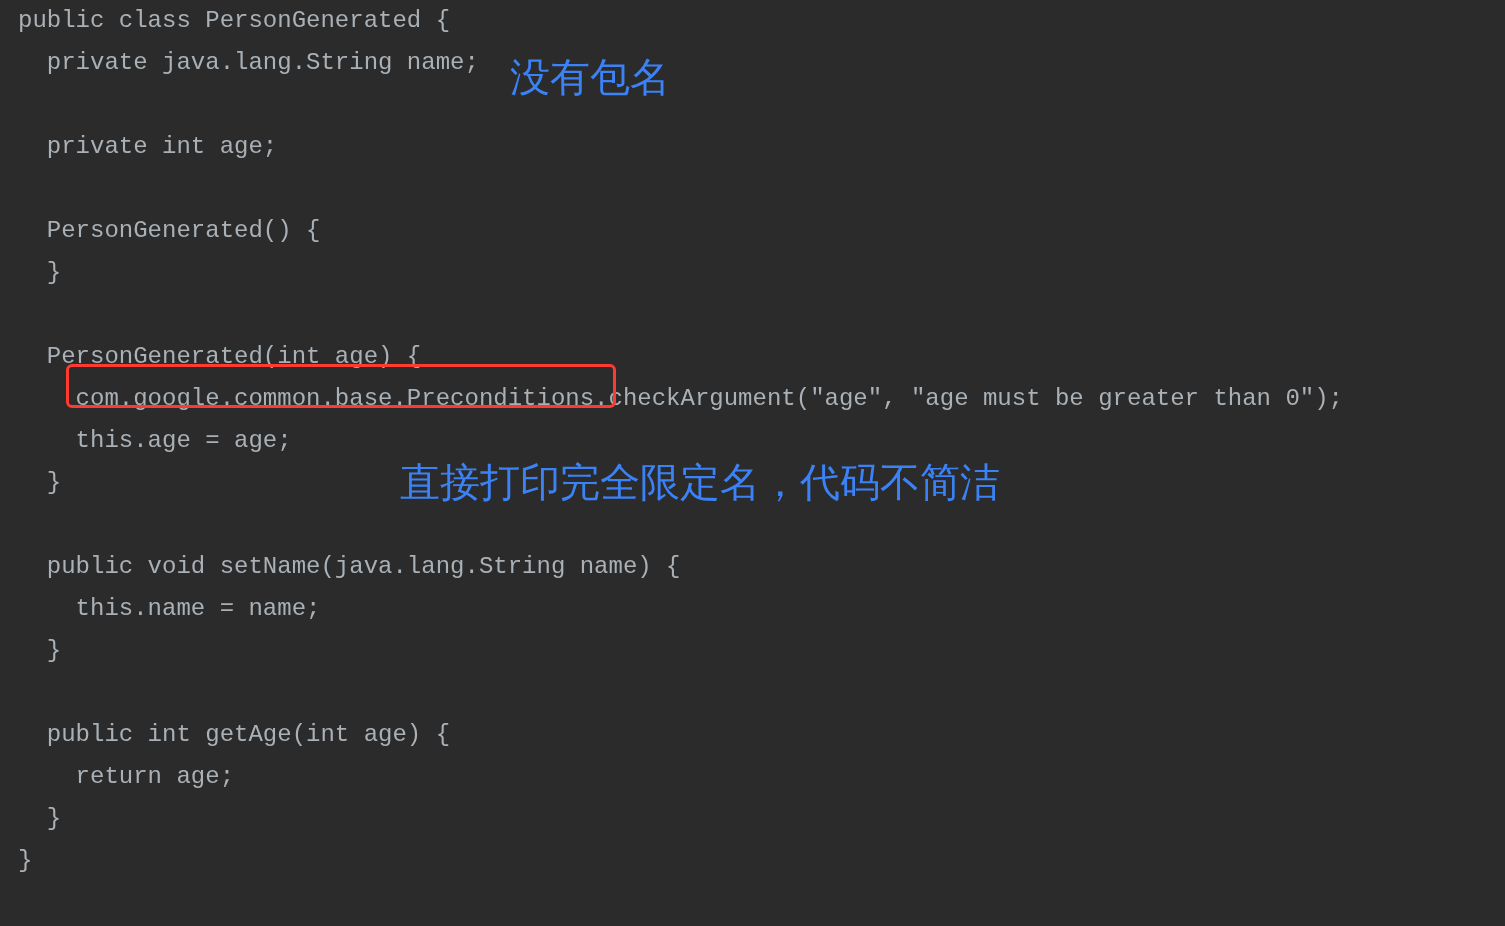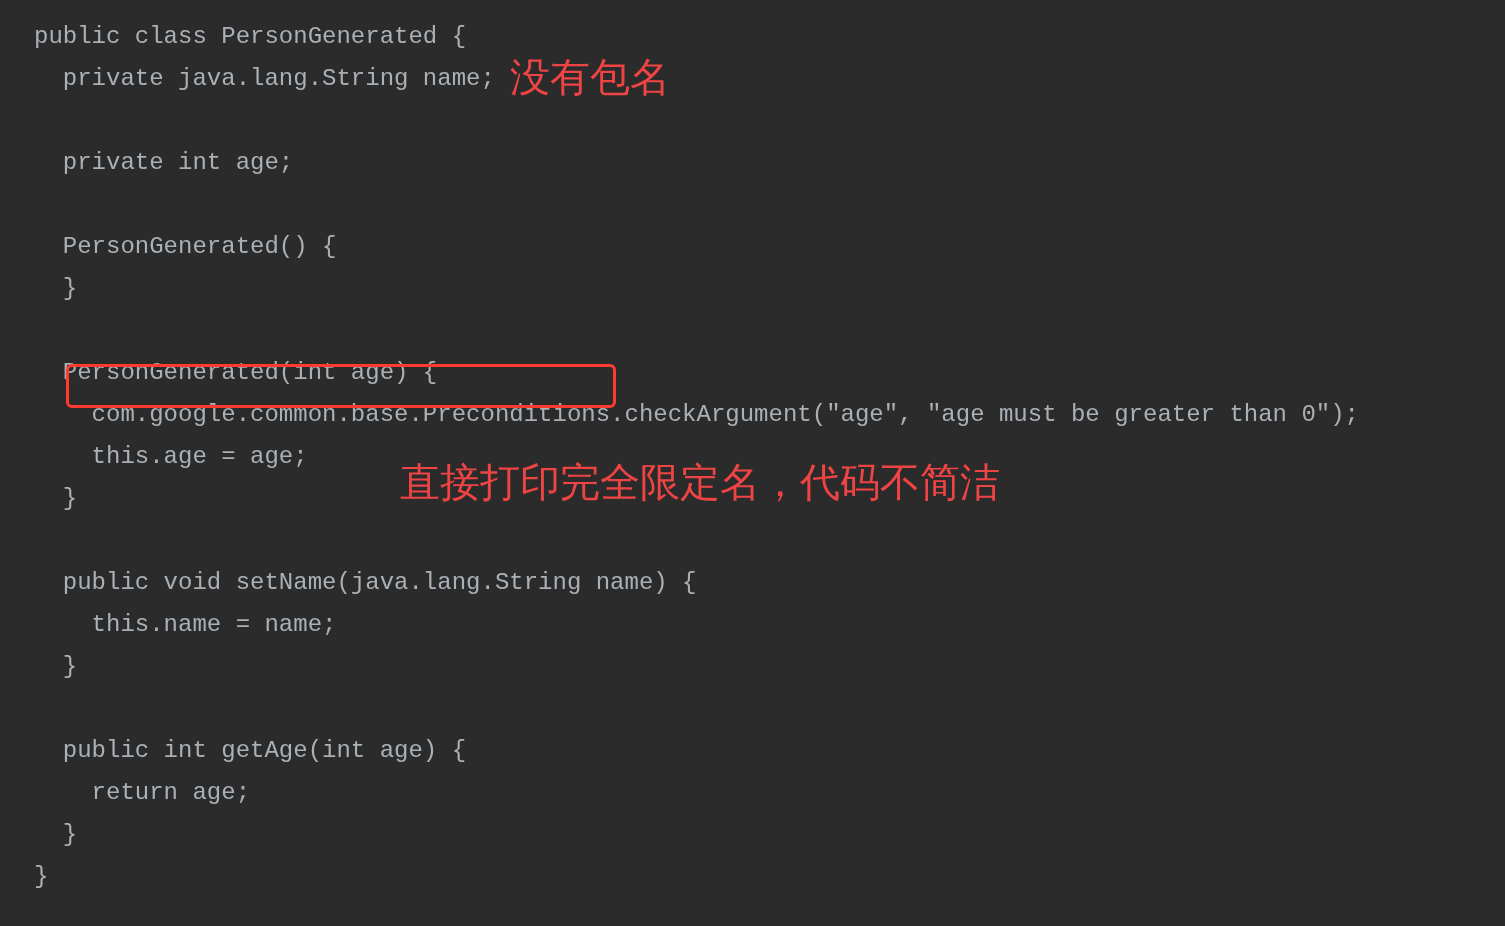--- a/index.html
+++ b/index.html
@@ -13,31 +13,31 @@
   .code-area {
     position: relative;
     width: 100%;
     height: 100%;
     box-sizing: border-box;
   }
   pre.code {
     position: absolute;
     top: 0;
     left: 0;
-    margin: 16px;
+    margin: 0;
     padding: 0 0 0 18px;
     font-family: "SFMono-Regular", "Menlo", "Consolas", "Liberation Mono", monospace;
     font-size: 24px;
     line-height: 42px;
     color: #a9b0b6;
     white-space: pre;
   }
   .annotation {
     position: absolute;
-    color: #ef4444;
+    color: #3b82f6;
     font-family: "PingFang SC", "Microsoft YaHei", sans-serif;
     font-size: 40px;
     font-weight: 500;
     white-space: nowrap;
   }
   .highlight-box {
     position: absolute;
     border: 3px solid #ff3b30;
     border-radius: 6px;
     box-sizing: border-box;

